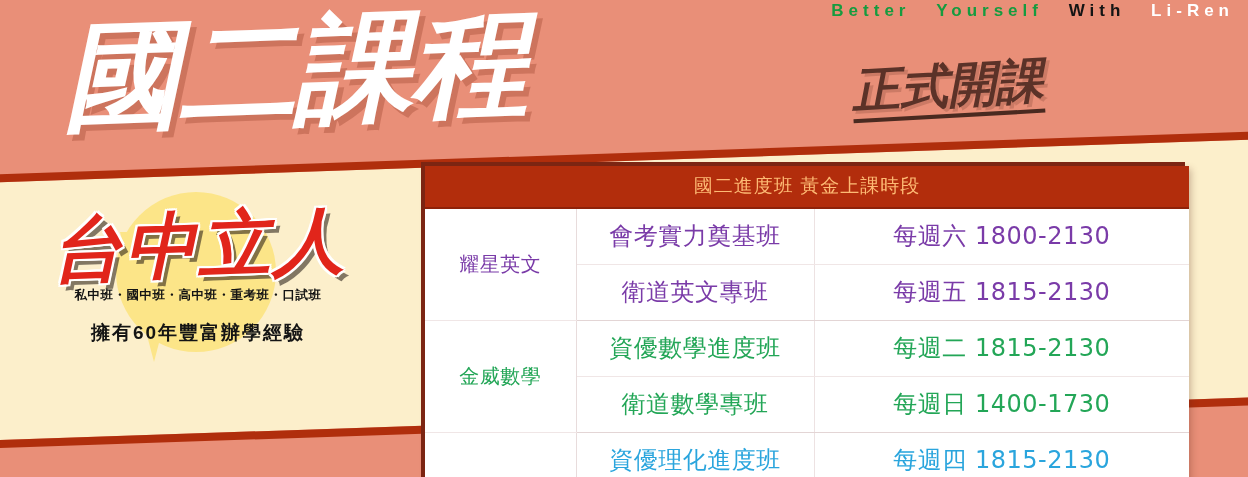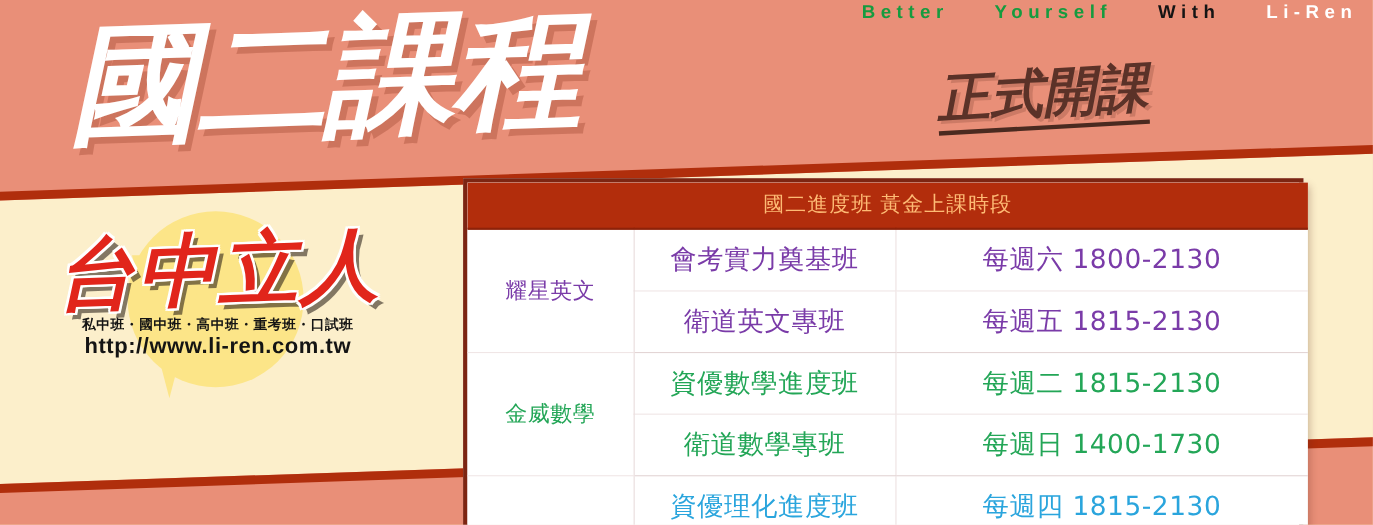--- a/index.html
+++ b/index.html
@@ -37,21 +37,21 @@
   
   #tagline{
     position:absolute; right:14px; top:1px;
     font-size:17px; font-weight:bold; letter-spacing:5px;
     white-space:nowrap; z-index:6;
     font-family:"Liberation Sans","DejaVu Sans",sans-serif;
   }
   #tagline .w1,#tagline .w2{color:#169B3F;}
   #tagline .w3{color:#141414;}
   #tagline .w4{color:#FFFFFF;}
-  #tagline span{margin-left:32px;}
+  #tagline span{margin-left:16px;}
   #tagline span:first-child{margin-left:12px;}
 
   
   #headline{
     position:absolute; left:62px; top:8px;
     z-index:5;
     font-family:"Liberation Serif","DejaVu Serif",serif;
     font-style:italic; font-weight:bold;
     font-size:118px; line-height:1.08;
     color:#FFFFFF;
@@ -194,21 +194,21 @@
   </div>
 
   <div id="headline">國二課程</div>
   <div id="subhead">正式開課</div>
 
   <div id="logo">
     <div id="logo-sun"></div>
     <div id="logo-ray-tri"></div>
     <div id="logo-main">台中立人</div>
     <div id="logo-list">私中班・國中班・高中班・重考班・口試班</div>
-    <div id="logo-url">http://www.li-ren.com.tw</div>
+    <div id="logo-exp">擁有60年豐富辦學經驗</div>
   </div>
 
   <div id="schedule-wrap">
     <table id="schedule">
       <colgroup>
           <col class="c1">
           <col class="c2">
           <col class="c3">
         </colgroup>
       <thead>

